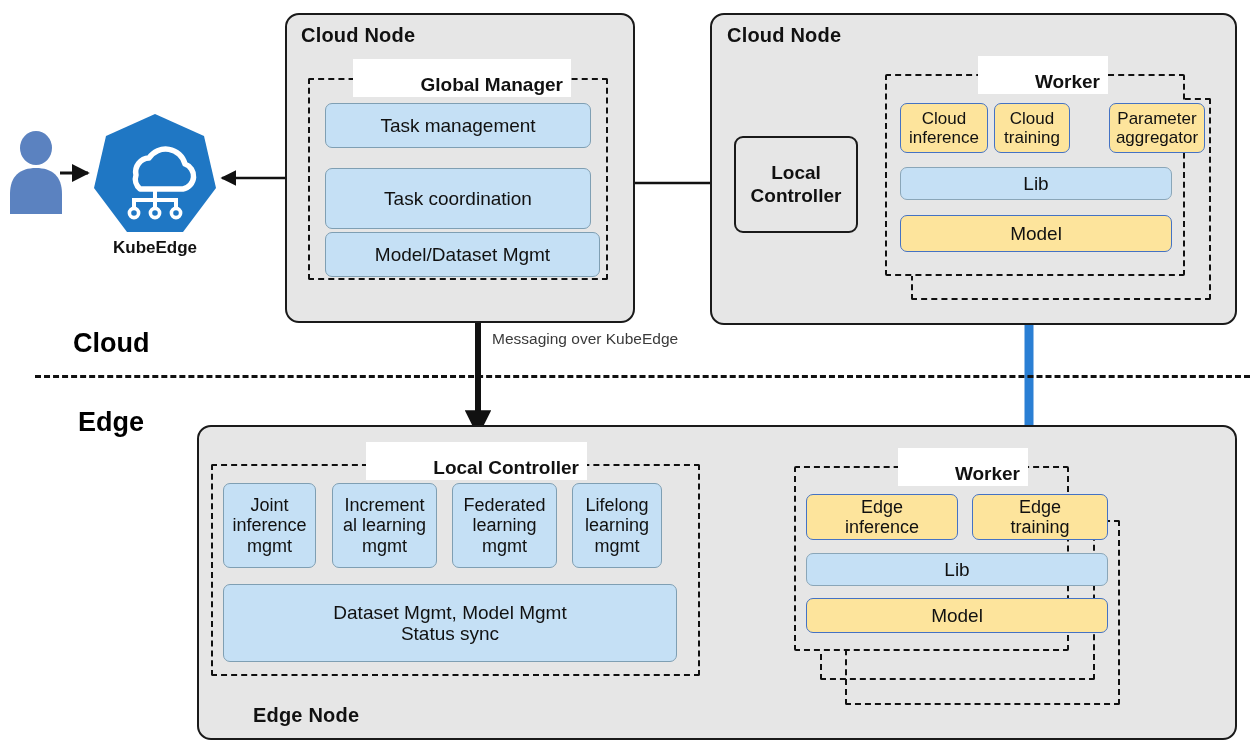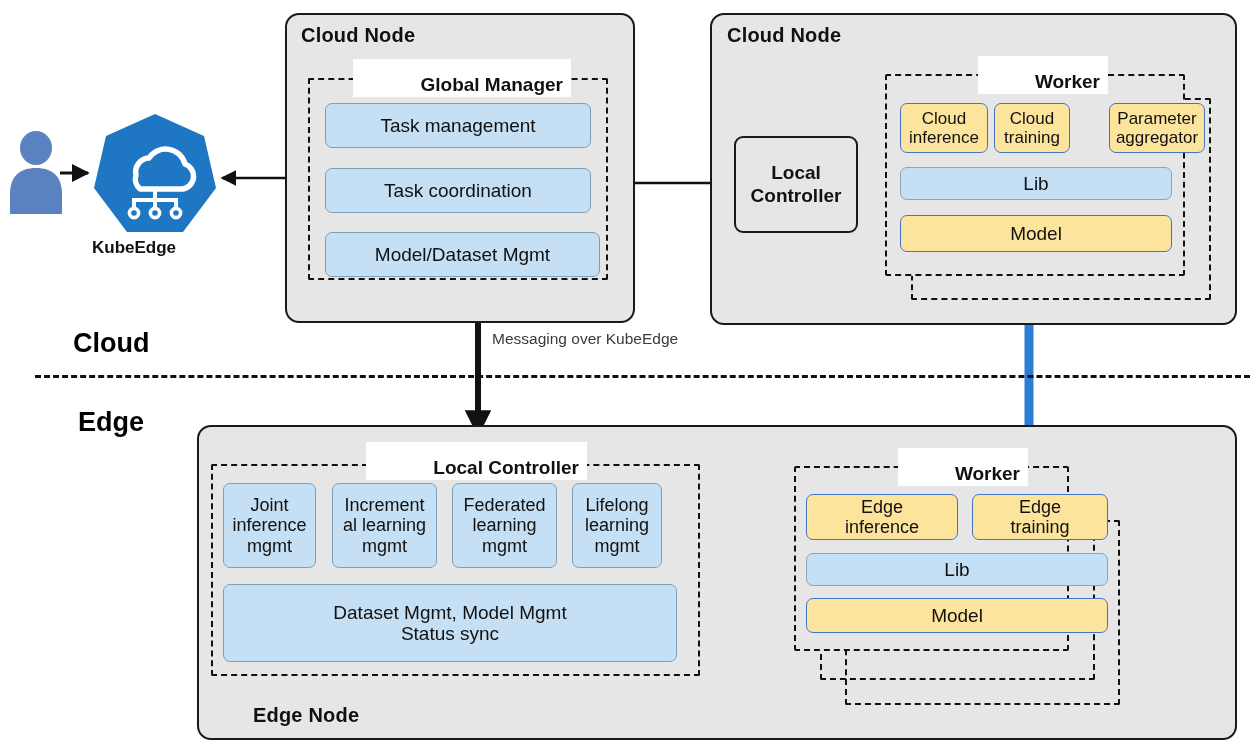--- a/index.html
+++ b/index.html
@@ -32,21 +32,21 @@
   
   .side-label{position:absolute;font-weight:bold;font-size:27px;color:#000;}
 
   
   .divider{position:absolute;border-top:3px dashed #111;}
 
   
   .caption{position:absolute;font-size:15.5px;color:#3a3a3a;}
 
   
-  .ke-label{position:absolute;font-weight:bold;font-size:17px;color:#111;}
+  .ke-label{position:absolute;font-weight:bold;font-size:17px;color:#111;text-align:center;}
 
   svg{overflow:visible;}
 </style>
 </head>
 <body>
 
 <div class="stage">
 
   <svg class="abs" style="left:0;top:0;width:1250px;height:750px;">
     <defs>
@@ -99,21 +99,21 @@
   <div class="side-label" style="left:78px;top:407px;">Edge</div>
   <div class="caption" style="left:492px;top:330px;">Messaging over KubeEdge</div>
 
   <div class="node abs" style="left:285px;top:13px;width:350px;height:310px;"></div>
   <div class="node-title" style="left:301px;top:24px;">Cloud Node</div>
 
   <div class="dashed abs" style="left:308px;top:78px;width:300px;height:202px;"></div>
   <div class="group-label" style="left:353px;top:59px;width:202px;">Global Manager</div>
 
   <div class="blk blue" style="left:325px;top:103px;width:266px;height:45px;">Task management</div>
-  <div class="blk blue" style="left:325px;top:168px;width:266px;height:45px;">Task coordination</div>
+  <div class="blk blue" style="left:325px;top:168px;width:266px;height:61px;">Task coordination</div>
   <div class="blk blue" style="left:325px;top:232px;width:275px;height:45px;">Model/Dataset Mgmt</div>
 
   <div class="node abs" style="left:710px;top:13px;width:527px;height:312px;"></div>
   <div class="node-title" style="left:727px;top:24px;">Cloud Node</div>
 
   <div class="blk plain" style="left:734px;top:136px;width:124px;height:97px;font-size:19px;line-height:1.2;">
     <span>Local Controller</span>
   </div>
 
   <div class="dashed-ghost abs" style="left:911px;top:98px;width:300px;height:202px;"></div>

